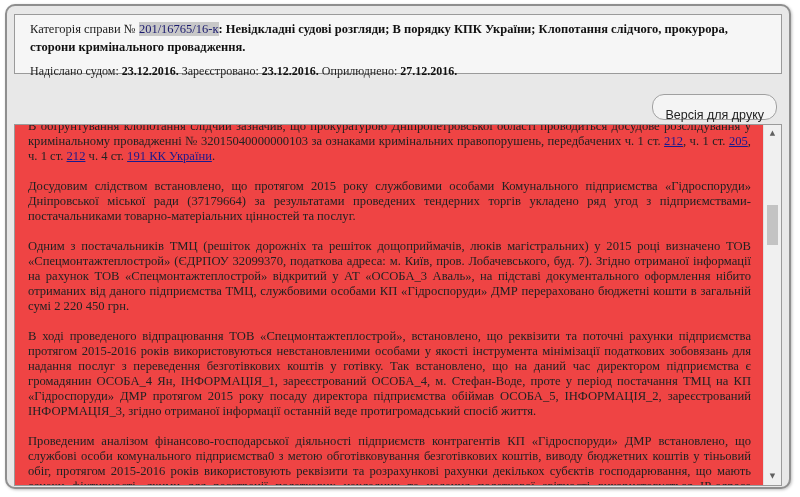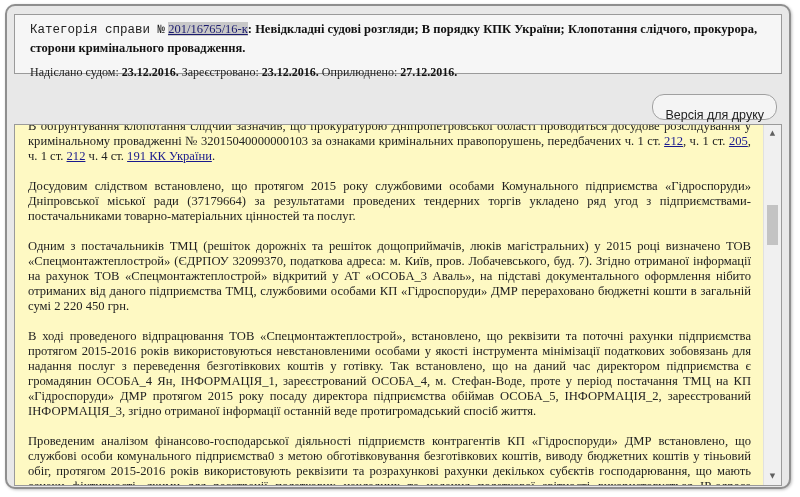--- a/index.html
+++ b/index.html
@@ -33,29 +33,27 @@
     border: 1px solid #9a9a9a;
     box-sizing: border-box;
     padding: 5px 14px 0 15px;
     font-family: "Liberation Serif", "DejaVu Serif", serif;
     font-size: 12.5px;
     color: #222;
     line-height: 18px;
   }
   .header-box .label {
     font-weight: normal;
-    font-family: Liberation Mono, monospace;
   }
   .header-box b {
     font-weight: bold;
     color: #111;
   }
   .case-link {
     color: #1a1a6e;
-    text-decoration: underline;
     background: #c8c8c8;
   }
   .dates-line {
     margin-top: 6px;
     font-size: 12px;
   }
   .print-button {
     position: absolute;
     right: 12px;
     top: 88px;
@@ -70,21 +68,21 @@
     line-height: 24px;
     box-sizing: border-box;
     cursor: pointer;
   }
   .doc-area {
     position: absolute;
     left: 7px;
     top: 118px;
     width: 768px;
     height: 362px;
-    background: #fef9c3;
+    background: #ef4444;
     border: 1px solid #9a9a9a;
     box-sizing: border-box;
     overflow: hidden;
   }
   .doc-text {
     position: absolute;
     left: 13px;
     top: -6px;
     width: 723px;
     font-family: "Liberation Serif", "DejaVu Serif", serif;

